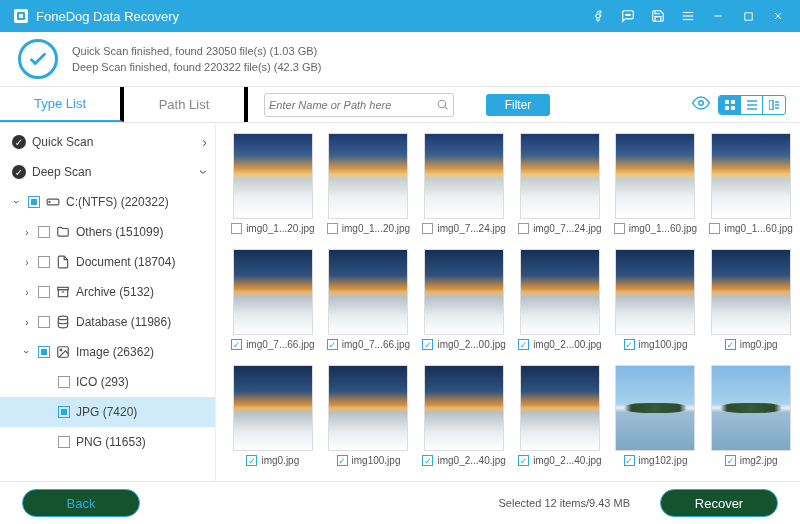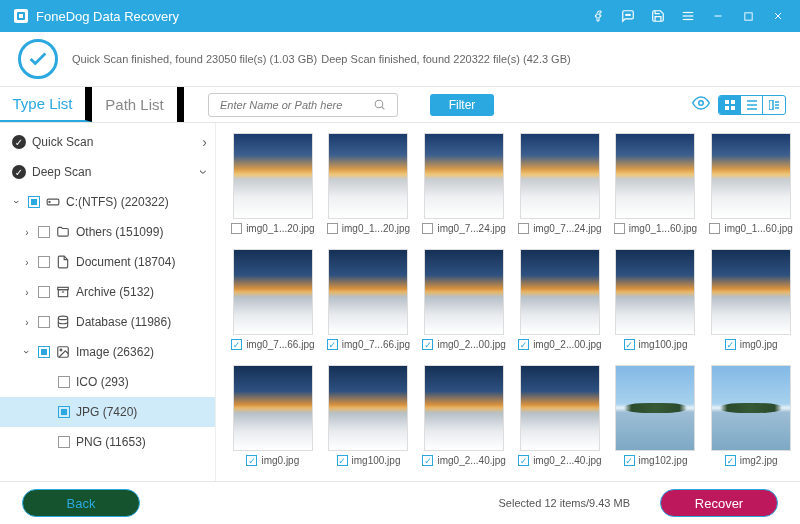--- a/index.html
+++ b/index.html
@@ -6,26 +6,26 @@
 body{width:800px;height:524px;background:#fff;overflow:hidden;color:#555;font-size:12px}
 .titlebar{height:32px;background:#2ba8e0;display:flex;align-items:center;padding:0 14px;color:#fff}
 .titlebar .logo{width:14px;height:14px;background:#fff;border-radius:2px;margin-right:8px;position:relative}
 .titlebar .logo::after{content:"";position:absolute;inset:3px;border:2px solid #2ba8e0;border-radius:1px}
 .titlebar .title{font-size:13px;flex:1}
 .titlebar .sys{display:flex;gap:14px;align-items:center}
 .titlebar .sys span{cursor:pointer;display:flex;align-items:center;justify-content:center;width:16px;height:16px}
 .scanbar{height:55px;display:flex;align-items:center;gap:14px;padding:0 18px;border-bottom:1px solid #e6e6e6}
 .scanbar .ring{width:40px;height:40px;border:3px solid #2ba8e0;border-radius:50%;display:flex;align-items:center;justify-content:center}
 .scanbar .ring svg{color:#2ba8e0}
-.scanbar .msgs{display:flex;gap:4px;font-size:11px;color:#666}
+.scanbar .msgs{display:flex;flex-direction:column;gap:4px;font-size:11px;color:#666}
 .toolbar{height:36px;display:flex;align-items:center;border-bottom:1px solid #e6e6e6}
 .tabs{display:flex;height:100%}
-.tab{width:92px;display:flex;align-items:center;justify-content:center;font-size:15px;color:#888;cursor:pointer;border-right:7px solid #000000}
+.tab{width:124px;display:flex;align-items:center;justify-content:center;font-size:13px;color:#888;cursor:pointer;border-right:4px solid #000000}
 .tab.active{color:#2ba8e0;border-bottom:2px solid #2ba8e0}
-.search{margin-left:24px;width:190px;height:24px;border:1px solid #ccc;border-radius:3px;display:flex;align-items:center;padding:0 11px;color:#aaa}
+.search{margin-left:16px;width:190px;height:24px;border:1px solid #ccc;border-radius:3px;display:flex;align-items:center;padding:0 4px;color:#aaa}
 .search input{border:none;outline:none;font-size:11px;flex:1;font-style:italic;color:#666}
 .filterbtn{margin-left:32px;width:64px;height:22px;background:#2ba8e0;color:#fff;border-radius:3px;display:flex;align-items:center;justify-content:center;font-size:12px;cursor:pointer}
 .viewctl{margin-left:auto;margin-right:14px;display:flex;align-items:center;gap:8px}
 .eye{color:#2ba8e0;cursor:pointer}
 .viewbtns{display:flex;border:1px solid #2ba8e0;border-radius:3px;overflow:hidden}
 .viewbtns span{width:22px;height:18px;display:flex;align-items:center;justify-content:center;font-size:10px;color:#2ba8e0;cursor:pointer;border-right:1px solid #2ba8e0}
 .viewbtns span:last-child{border-right:none}
 .viewbtns span.active{background:#2ba8e0;color:#fff}
 .main{display:flex;height:358px}
 .side{width:216px;border-right:1px solid #eee;overflow-y:auto;padding-top:4px}
@@ -47,21 +47,21 @@
 .sky2{position:absolute;inset:0;background:linear-gradient(to bottom,#153056 0%,#2e5180 30%,#d6903e 46%,#e8b768 50%,#b8c0c8 56%,#e8ecef 78%,#fff 100%)}
 .island{position:absolute;inset:0;background:linear-gradient(to bottom,#83b9e6 0%,#a7d1ed 45%,#e7f2f8 50%,#9dbed5 55%,#7da8c5 100%)}
 .island::after{content:"";position:absolute;left:10%;right:10%;top:44%;height:10px;background:linear-gradient(to right,transparent 0%,#2d4a2d 12%,#355a35 50%,#2d4a2d 88%,transparent 100%);border-radius:40%}
 .fname{display:flex;align-items:center;gap:4px;font-size:10px;color:#555;max-width:86px}
 .fname .cb2{width:11px;height:11px;border:1px solid #2ba8e0;display:flex;align-items:center;justify-content:center;color:#2ba8e0;font-size:9px;flex-shrink:0}
 .fname .cb2.unchecked{border-color:#999;color:transparent}
 .fname span.t{white-space:nowrap;overflow:hidden;text-overflow:ellipsis}
 .footer{height:43px;border-top:1px solid #e6e6e6;display:flex;align-items:center;padding:0 22px}
 .btn{width:118px;height:28px;border:1px solid #2ba8e0;border-radius:14px;display:flex;align-items:center;justify-content:center;font-size:13px;cursor:pointer}
 .btn.back{color:#2ba8e0;background:#14532d}
-.btn.recover{color:#fff;background:#be185d;margin-left:30px}
+.btn.recover{color:#fff;background:#14532d;margin-left:30px}
 .status{margin-left:auto;color:#555;font-size:11px}
 </style>
 </head>
 <body>
 
 <div class="titlebar">
   <div class="logo"></div>
   <div class="title">FoneDog Data Recovery</div>
   <div class="sys">
     <span>

